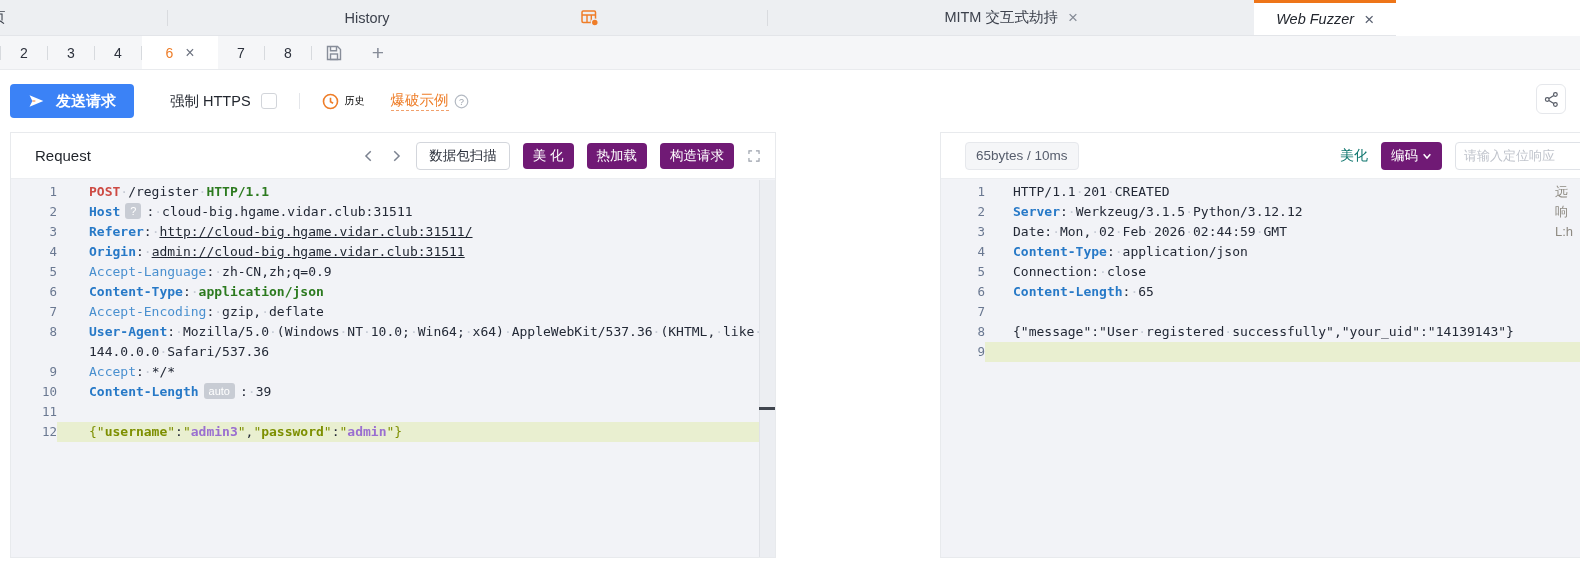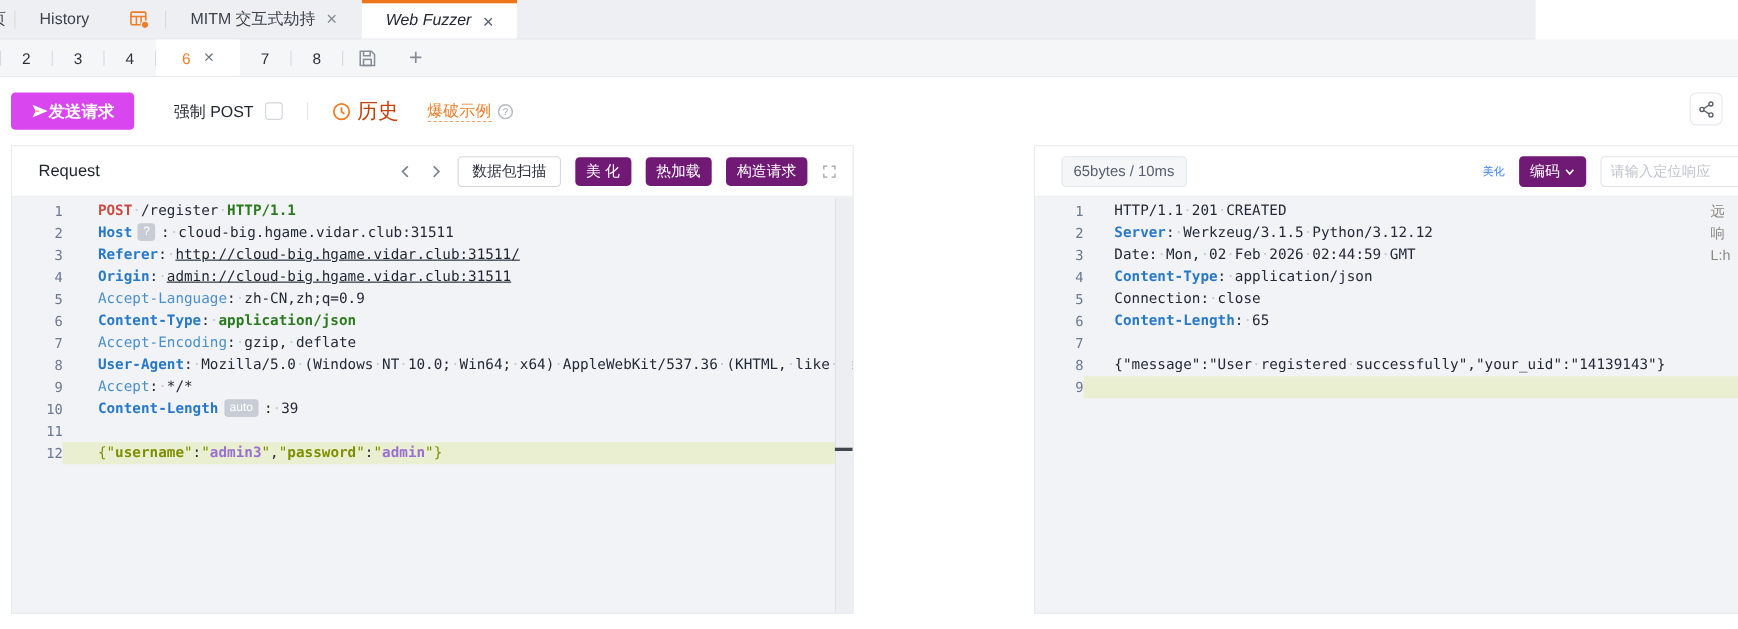--- a/index.html
+++ b/index.html
@@ -2,21 +2,21 @@
 <html><head>
 <meta charset="utf-8">
 <style>
   * { margin:0; padding:0; box-sizing:border-box; }
   html,body { width:1580px; height:572px; }
   body { font-family:"Liberation Sans", sans-serif; background:#fff; }
   #screen { position:relative; width:1580px; height:572px; overflow:hidden; background:#fff; }
 
   
   #tabbar1 { position:absolute; left:0; top:0; width:1396px; height:36px; background:#edeff2;
-             border-bottom:1px solid #e3e5e9; display:flex; align-items:stretch; }
+             border-bottom:1px solid #e3e5e9; display:flex; align-items:stretch;justify-content:space-between; }
   .t1-partial { width:13px; overflow:hidden; display:flex; align-items:center; color:#3c414c; font-size:14.5px; }
   .t1-partial span { margin-left:-9px; white-space:nowrap; }
   .t1-tab { display:flex; align-items:center; padding:0 22px; font-size:14.5px; color:#3c414c; cursor:pointer; }
   .t1-sep { width:1px; height:16px; background:#d9dbdf; align-self:center; }
   .t1-icontab { display:flex; align-items:center; padding:0 14px; }
   .t1-close { margin-left:10px; color:#858b96; font-size:17px; line-height:1; }
   .t1-active { background:#fff; border-top:3px solid #ee7518; padding-top:0; color:#23272f;font-style:italic; }
   .t1-active .t1-close { color:#596070; }
 
   
@@ -25,47 +25,47 @@
   .t2-sep { width:1px; height:14px; background:#d7dade; align-self:center; }
   .t2-tab { width:46px; display:flex; align-items:center; justify-content:center; font-size:14px; color:#2c313c; cursor:pointer; }
   .t2-active { background:#fff; width:76px; gap:12px; color:#ee7d28; }
   .t2-active .t2-close { color:#6d7380; font-size:16px; line-height:1; }
   .t2-icon { width:44px; display:flex; align-items:center; justify-content:center; }
   .t2-plus { width:44px; display:flex; align-items:center; justify-content:center; font-size:21px; color:#868c98; }
 
   
   #toolbar { position:absolute; left:0; top:70px; width:1580px; height:62px; background:#fff;
              display:flex; align-items:center; padding-left:10px; }
-  #send-btn { height:34px; padding:0 18px; background:#d946ef; border-radius:4px; color:#fff;
-              font-size:15px; font-weight:bold; display:flex; align-items:center; gap:0; border:none; cursor:pointer; }
+  #send-btn { height:34px; padding:0 18px; background:#3b82f6; border-radius:4px; color:#fff;
+              font-size:15px; font-weight:bold; display:flex; align-items:center; gap:12px; border:none; cursor:pointer; }
   .force-https { margin-left:36px; font-size:14.5px; color:#23272f; display:flex; align-items:center; }
   .checkbox { width:16px; height:16px; border:1.5px solid #d2d5da; border-radius:3px; background:#fff; margin-left:10px; cursor:pointer; }
   .tb-div { width:1px; height:16px; background:#e4e6ea; margin:0 22px; }
-  .history-btn { display:flex; align-items:center; gap:6px; color:#c2410c; font-size:19px; cursor:pointer; }
+  .history-btn { display:flex; align-items:center; gap:6px; color:#000000; font-size:10px; cursor:pointer; }
   .blast-btn { margin-left:26px; color:#ee7d28; font-size:14.5px; border-bottom:1px dashed #f0a06c; cursor:pointer; }
   .help-icon { margin-left:5px; display:flex; align-items:center; }
   #share-btn { position:absolute; right:14px; top:14px; width:30px; height:30px; border:1px solid #e5e7eb;
                border-radius:6px; background:#fff; display:flex; align-items:center; justify-content:center; cursor:pointer; }
 
   
   .pane { position:absolute; top:132px; height:426px; background:#f2f3f7; border:1px solid #e8eaed; }
   #request-pane { left:10px; width:766px; }
   #response-pane { left:940px; width:700px; }
   .pane-header { height:46px; background:#fff; border-bottom:1px solid #eceef1; display:flex; align-items:center;
                  padding:0 14px 0 24px; position:relative; z-index:3; }
   .pane-title { font-size:15px; color:#1f2329; }
   .ph-right { margin-left:auto; display:flex; align-items:center; gap:13px; }
   .nav-arrow { display:flex; align-items:center; cursor:pointer; }
   .btn-outline { height:28px; padding:0 12px; background:#fff; border:1px solid #d3d6dc; border-radius:4px;
                  font-size:13.5px; color:#2c313c; display:flex; align-items:center; cursor:pointer; }
   .btn-orange { height:26px; padding:0 10px; background:#701a75; border:none; border-radius:4px;
                 font-size:13.5px; color:#fff; display:flex; align-items:center; gap:4px; cursor:pointer; }
   .stat-pill { height:28px; padding:0 10px; background:#f5f6f8; border:1px solid #e6e8ec; border-radius:4px;
                font-size:13.5px; color:#565d6c; font-weight:500; display:flex; align-items:center; }
-  .txt-btn { font-size:10px; color:#3b82f6; cursor:pointer; }
+  .txt-btn { font-size:14px; color:#0f766e; cursor:pointer; }
   .loc-input { height:28px; width:170px; border:1px solid #dfe2e7; border-radius:4px; padding:0 8px;
                font-size:13px; color:#333; font-family:"Liberation Sans", sans-serif; }
   .loc-input::placeholder { color:#c0c4cc; }
 
   
   .editor { position:absolute; left:0; right:0; top:47px; bottom:0; overflow:hidden;
             font-family:"DejaVu Sans Mono", monospace; font-size:13px; line-height:20px; padding-top:2px; }
   .code-row { display:flex; height:20px; white-space:pre; }
   .gutter { width:46px; flex:none; text-align:right; color:#6a7891; font-size:12.5px; }
   #response-pane .gutter { width:44px; }
@@ -162,21 +162,21 @@
     <button id="send-btn">
       <span>
         <svg width="16" height="16" viewBox="0 0 24 24" fill="#fff">
           <path d="M2.3 20.8 23 12 2.3 3.2 6.6 12 2.3 20.8z M6.6 12 23 12"></path>
           <path d="M6.6 12 11 12" stroke="#f0833f" stroke-width="1.6"></path>
         </svg>
       </span>
       <span>发送请求</span>
     </button>
     <div class="force-https">
-      <span>强制 POST</span>
+      <span>强制 HTTPS</span>
       <span class="checkbox"></span>
     </div>
     <div class="tb-div"></div>
     <div class="history-btn">
       <span>
         <svg width="17" height="17" viewBox="0 0 17 17" fill="none" stroke="#ee7d28" stroke-width="1.6">
           <circle cx="8.5" cy="8.5" r="7"></circle>
           <path d="M8.5 4.8v3.9l2.6 1.6"></path>
         </svg>
       </span>
@@ -228,20 +228,21 @@
     </div>
     <div class="editor">
         <div class="code-row"><span class="gutter">1</span><span class="content"><span class="c-red">POST</span><span class="c-txt"><span class="ws">·</span></span><span class="c-txt">/register</span><span class="c-txt"><span class="ws">·</span></span><span class="c-green">HTTP/1.1</span></span></div>
         <div class="code-row"><span class="gutter">2</span><span class="content"><span class="c-k">Host</span><span class="badge">?</span><span class="c-txt">:<span class="ws">·</span></span><span class="c-txt">cloud-big.hgame.vidar.club:31511</span></span></div>
         <div class="code-row"><span class="gutter">3</span><span class="content"><span class="c-k">Referer</span><span class="c-txt">:<span class="ws">·</span></span><span class="c-url">http://cloud-big.hgame.vidar.club:31511/</span></span></div>
         <div class="code-row"><span class="gutter">4</span><span class="content"><span class="c-k">Origin</span><span class="c-txt">:<span class="ws">·</span></span><span class="c-url">admin://cloud-big.hgame.vidar.club:31511</span></span></div>
         <div class="code-row"><span class="gutter">5</span><span class="content"><span class="c-k2">Accept-Language</span><span class="c-txt">:<span class="ws">·</span></span><span class="c-txt">zh-CN,zh;q=0.9</span></span></div>
         <div class="code-row"><span class="gutter">6</span><span class="content"><span class="c-k">Content-Type</span><span class="c-txt">:<span class="ws">·</span></span><span class="c-green">application/json</span></span></div>
         <div class="code-row"><span class="gutter">7</span><span class="content"><span class="c-k2">Accept-Encoding</span><span class="c-txt">:<span class="ws">·</span></span><span class="c-txt">gzip,<span class="ws">·</span>deflate</span></span></div>
         <div class="code-row"><span class="gutter">8</span><span class="content"><span class="c-k">User-Agent</span><span class="c-txt">:<span class="ws">·</span></span><span class="c-txt">Mozilla/5.0<span class="ws">·</span>(Windows<span class="ws">·</span>NT<span class="ws">·</span>10.0;<span class="ws">·</span>Win64;<span class="ws">·</span>x64)<span class="ws">·</span>AppleWebKit/537.36<span class="ws">·</span>(KHTML,<span class="ws">·</span>like<span class="ws">·</span>Gecko)<span class="ws">·</span>Chrome/</span></span></div>
+        <div class="code-row"><span class="gutter"></span><span class="content"><span class="c-txt">144.0.0.0<span class="ws">·</span>Safari/537.36</span></span></div>
         <div class="code-row"><span class="gutter">9</span><span class="content"><span class="c-k2">Accept</span><span class="c-txt">:<span class="ws">·</span></span><span class="c-txt">*/*</span></span></div>
         <div class="code-row"><span class="gutter">10</span><span class="content"><span class="c-k">Content-Length</span><span class="badge">auto</span><span class="c-txt">:<span class="ws">·</span></span><span class="c-txt">39</span></span></div>
         <div class="code-row"><span class="gutter">11</span><span class="content"></span></div>
         <div class="code-row hl"><span class="gutter">12</span><span class="content"><span class="c-olive">{</span><span class="c-olive">"</span><span class="c-okey">username</span><span class="c-olive">"</span><span class="c-txt">:</span><span class="c-olive">"</span><span class="c-purple">admin3</span><span class="c-olive">"</span><span class="c-txt">,</span><span class="c-olive">"</span><span class="c-okey">password</span><span class="c-olive">"</span><span class="c-txt">:</span><span class="c-olive">"</span><span class="c-purple">admin</span><span class="c-olive">"</span><span class="c-olive">}</span></span></div>
       </div>
     <div class="scroll-strip"></div>
     <div class="scroll-marker"></div>
   </div>
 
   <div id="response-pane" class="pane">

